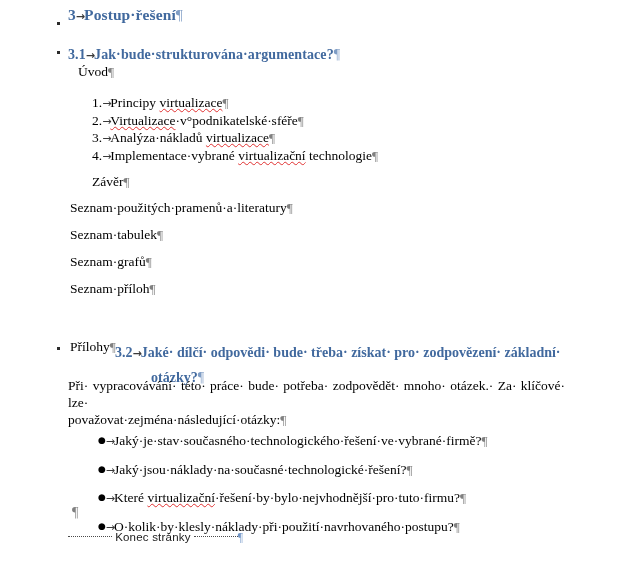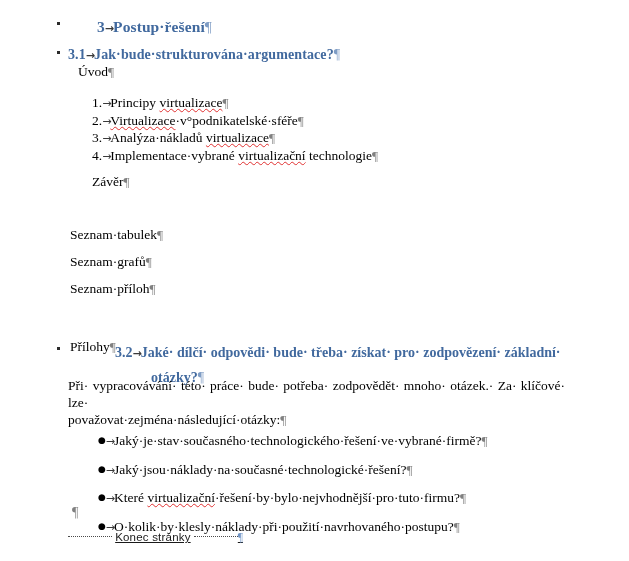--- a/index.html
+++ b/index.html
@@ -161,21 +161,21 @@
 </style>
 </head>
 <body>
 
 <div class="page">
 
   <div class="sqmark" style="left:57px; top:22px;"></div>
   <div class="sqmark" style="left:57px; top:51px;"></div>
   <div class="sqmark" style="left:57px; top:347px;"></div>
 
-  <div class="heading h1" style="top:18px;margin-left:29px;">
+  <div class="heading h1" style="top:6px;">
     <span>3</span><span class="tabarrow">→</span><span>Postup·řešení</span><span class="pilcrow">¶</span>
   </div>
 
   <div class="heading h2" style="top:47px;">
     <span>3.1</span><span class="tabarrow">→</span><span>Jak·bude·strukturována·argumentace?</span><span class="pilcrow">¶</span>
   </div>
 
   <div class="body-line" style="left:78px; top:64px;">
     <span>Úvod</span><span class="pilcrow">¶</span>
   </div>
@@ -190,20 +190,23 @@
     <div class="row">
       <span class="num">3.</span><span class="tabarrow">→</span><span>Analýza·nákladů </span><span class="sp">virtualizace</span><span></span><span class="pilcrow">¶</span>
     </div>
     <div class="row">
       <span class="num">4.</span><span class="tabarrow">→</span><span>Implementace·vybrané </span><span class="sp">virtualizační</span><span> technologie</span><span class="pilcrow">¶</span>
     </div>
   </div>
 
   <div class="body-line" style="left:70px; top:174px;margin-left:22px;">
     <span>Závěr</span><span class="pilcrow">¶</span>
+  </div>
+  <div class="body-line" style="left:70px; top:200px;">
+    <span>Seznam·použitých·pramenů·a·literatury</span><span class="pilcrow">¶</span>
   </div>
   <div class="body-line" style="left:70px; top:227px;">
     <span>Seznam·tabulek</span><span class="pilcrow">¶</span>
   </div>
   <div class="body-line" style="left:70px; top:254px;">
     <span>Seznam·grafů</span><span class="pilcrow">¶</span>
   </div>
   <div class="body-line" style="left:70px; top:281px;">
     <span>Seznam·příloh</span><span class="pilcrow">¶</span>
   </div>
@@ -233,20 +236,20 @@
     </div>
     <div class="row">
       <span class="bullet">●</span><span class="tabarrow">→</span><span>O·kolik·by·klesly·náklady·při·použití·navrhovaného·postupu?</span><span class="sp"></span><span></span><span class="pilcrow">¶</span>
     </div>
   </div>
 
   <div class="lone-pilcrow" style="left:72px; top:505px;">
     <span class="pilcrow">¶</span>
   </div>
 
-  <div class="pagebreak" style="top:531px;text-decoration:underline;">
+  <div class="pagebreak" style="top:531px;">
     <span class="pb-dots"></span>
       <span class="pb-label">Konec stránky</span>
       <span class="pb-dots"></span>
       <span class="pilcrow pilcrow-blue">¶</span>
   </div>
 
 </div>
 
 </body></html>

